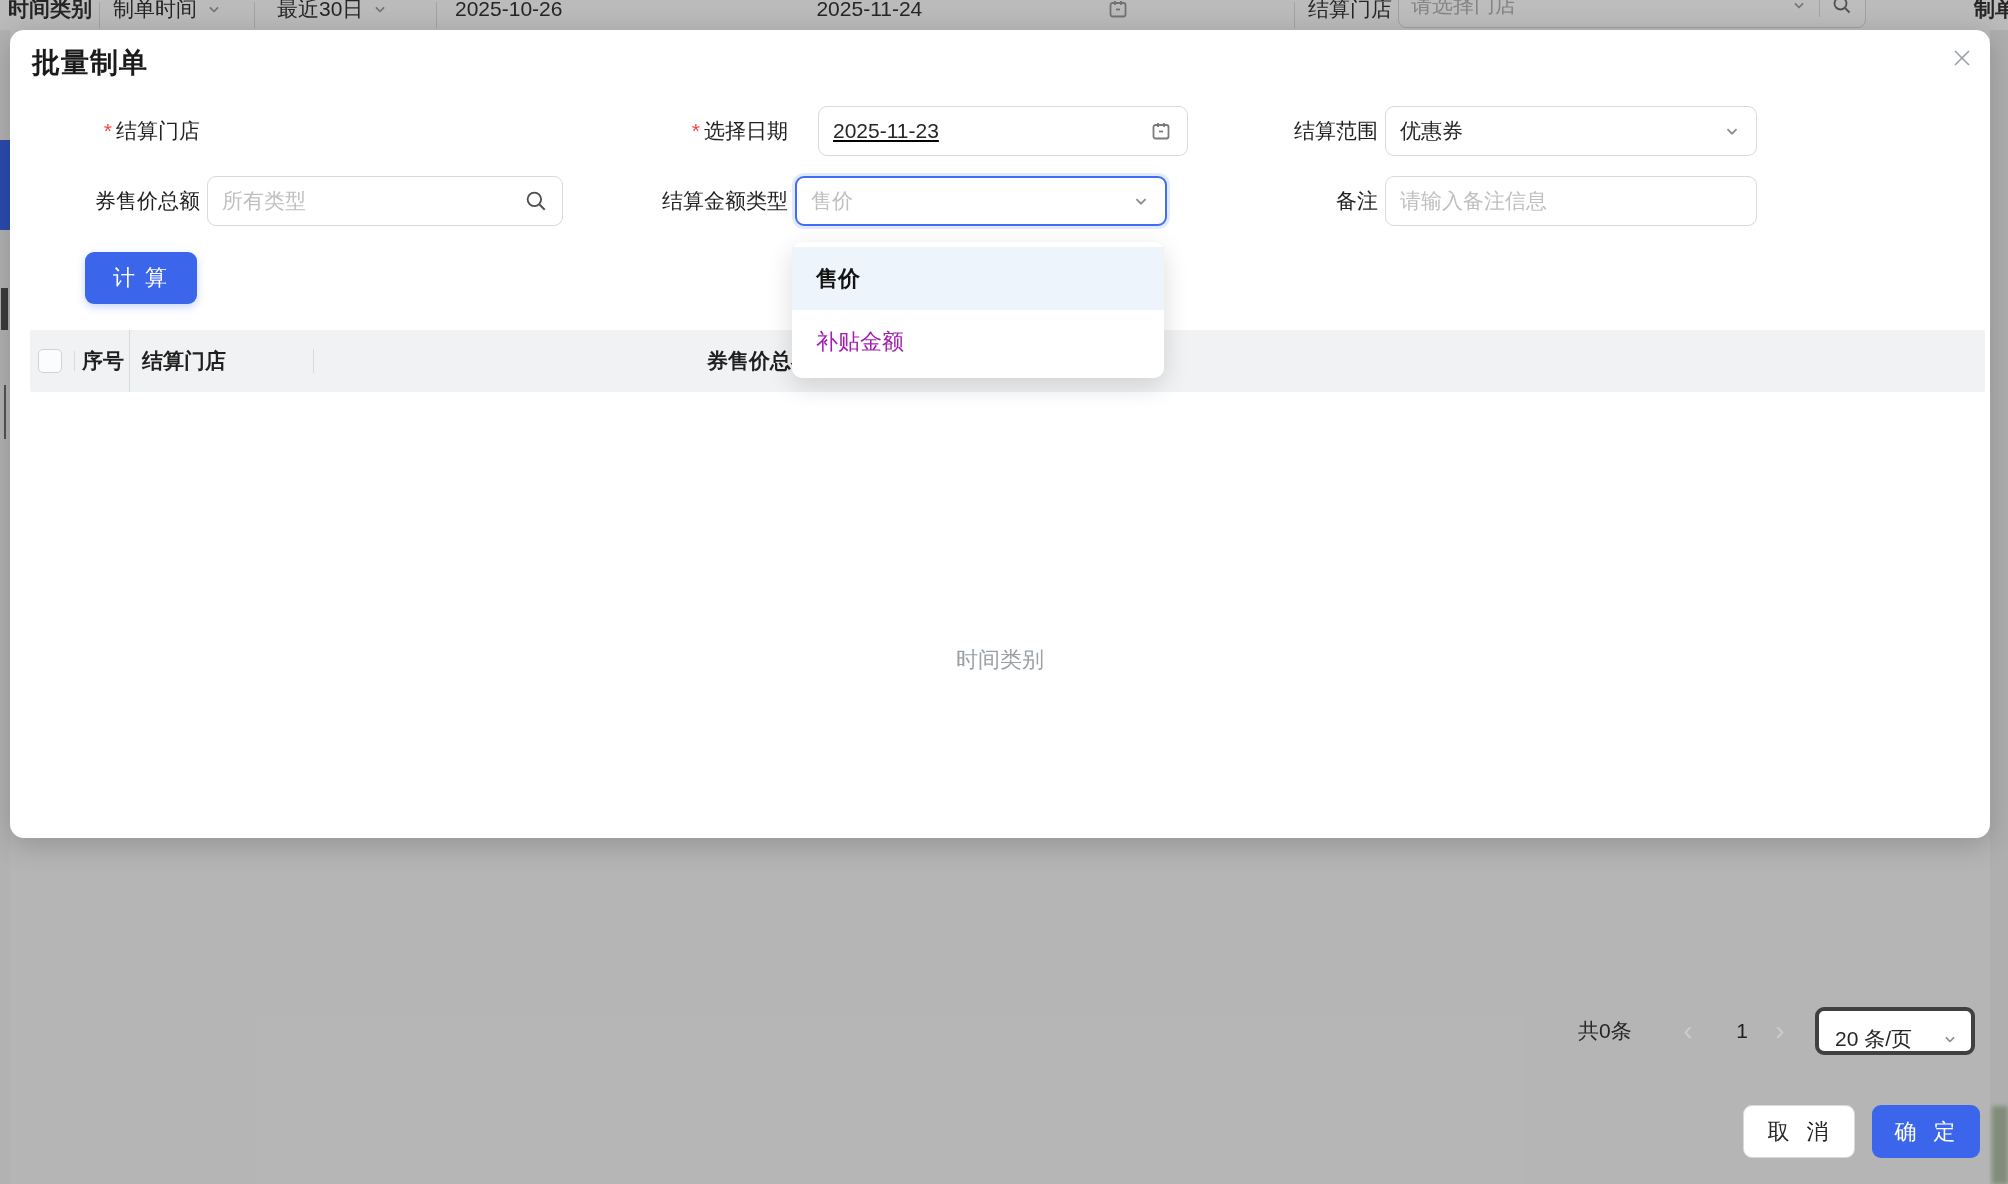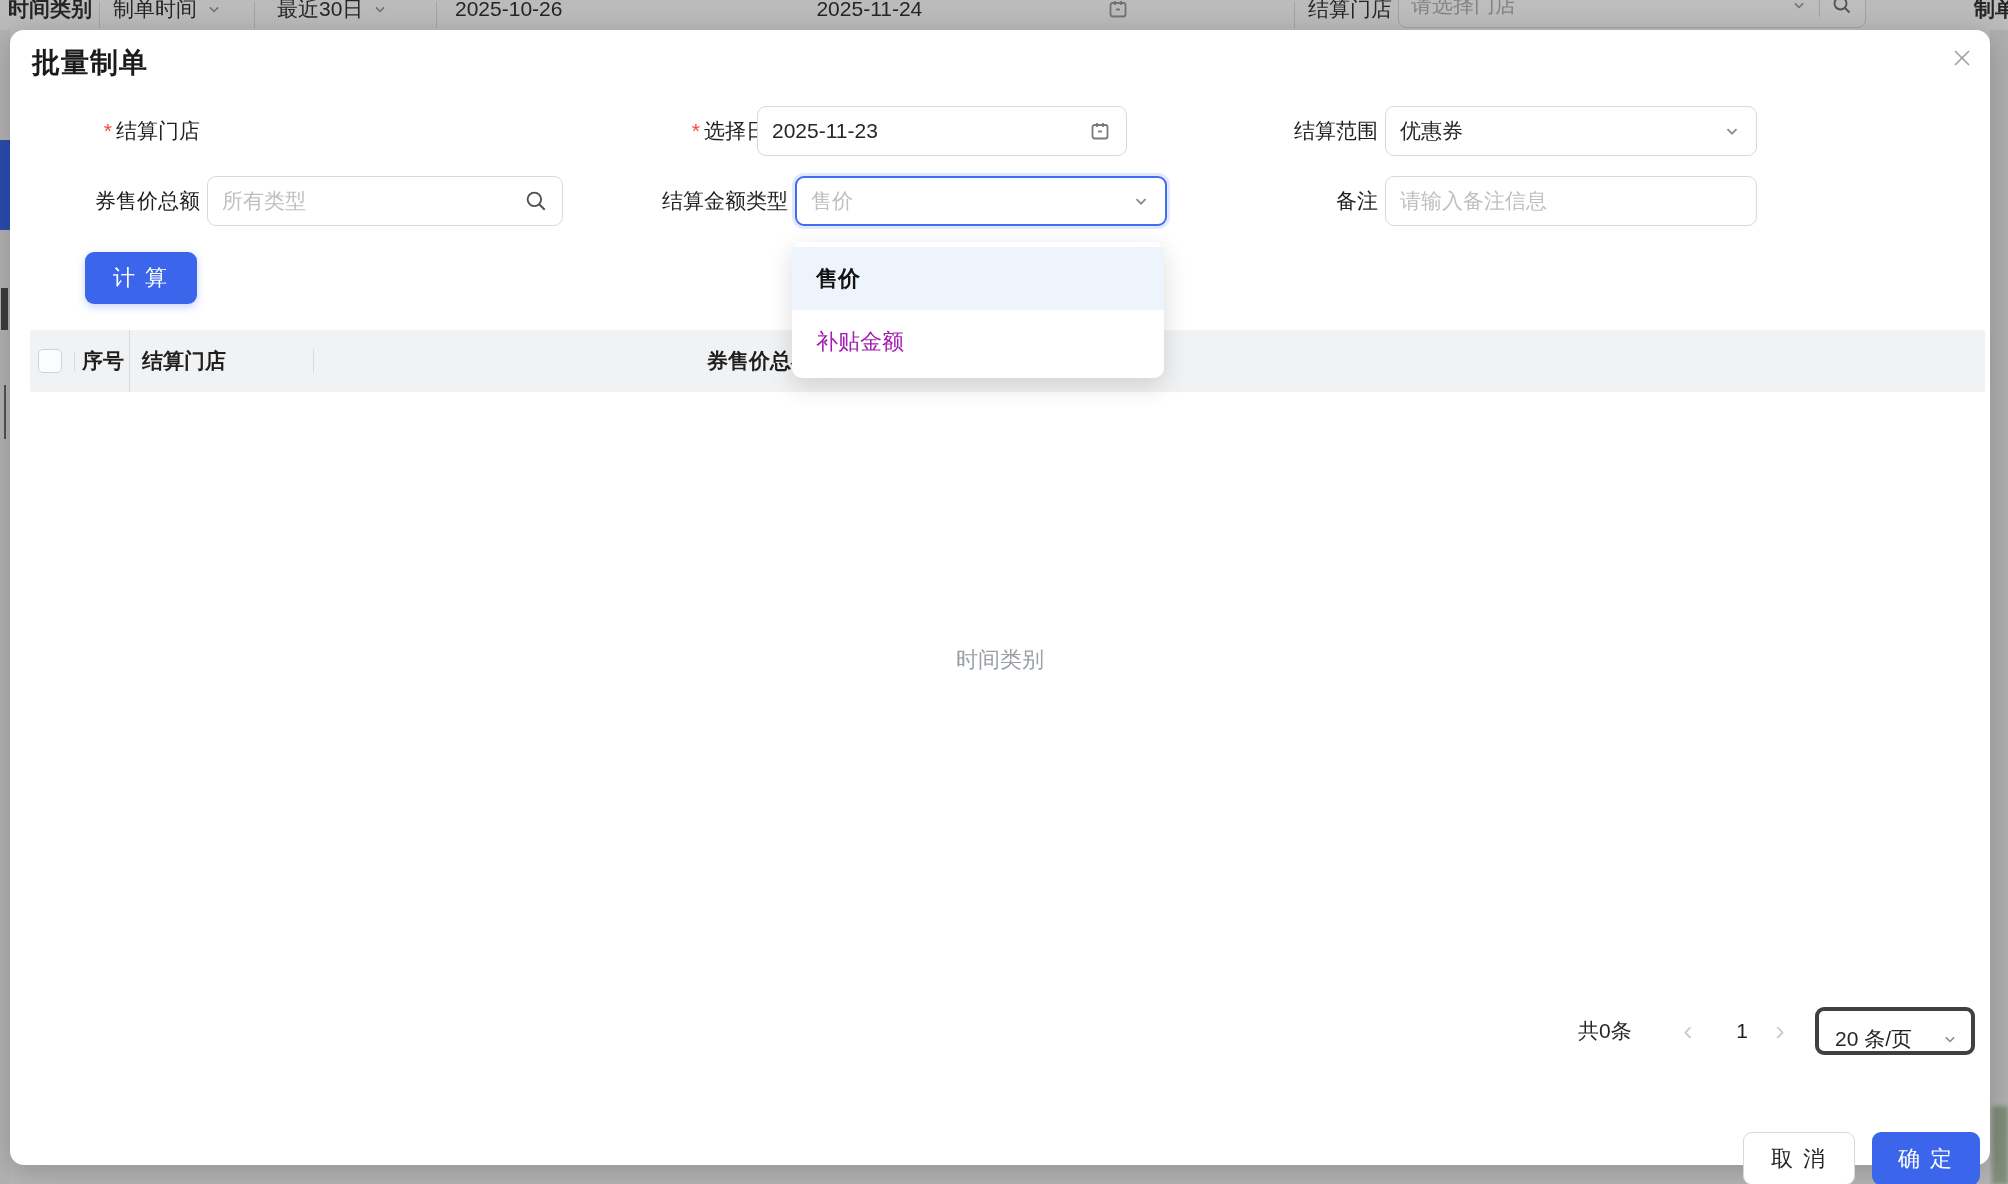--- a/index.html
+++ b/index.html
@@ -16,40 +16,40 @@
   .bd-chev { color:#9a9a9a; margin-left:auto; display:flex; }
   .backdrop-left { position:absolute; left:0; top:30px; width:10px; height:1154px; background:#f0f0f0; z-index:1; }
   .ls-blue { position:absolute; left:0; top:110px; width:10px; height:90px; background:#3b66eb; }
   .ls-frag { position:absolute; left:1px; top:258px; width:7px; height:42px; background:#515151; }
   .ls-line { position:absolute; left:4px; top:355px; width:2px; height:54px; background:#6f6f6f; }
   .backdrop-right { position:absolute; left:1990px; top:30px; width:18px; height:1154px; background:#ededed; z-index:1; }
   .rs-green { position:absolute; left:2px; top:1076px; width:16px; height:78px; background:#7c9a6d; opacity:.55; filter:blur(2px); }
   #mask { position:absolute; inset:0; background:rgba(0,0,0,0.26); z-index:5; }
 
   
-  #modal { position:absolute; left:10px; top:30px; width:1980px; height:1135px; background:#fff; border-radius:14px; z-index:10; box-shadow:0 6px 30px rgba(0,0,0,0.2); }
+  #modal { position:absolute; left:10px; top:30px; width:1980px; height:808px; background:#fff; border-radius:14px; z-index:10; box-shadow:0 6px 30px rgba(0,0,0,0.2); }
   .modal-title { position:absolute; left:22px; top:14px; font-size:28px; font-weight:700; color:#1a1a1a; letter-spacing:1px; }
   .modal-close { position:absolute; left:1934px; top:10px; width:36px; height:36px; display:flex; align-items:center; justify-content:center; color:#9aa0a6; cursor:pointer; }
 
   .f-label { position:absolute; height:50px; line-height:50px; font-size:21px; color:#1f1f1f; text-align:right; white-space:nowrap; }
   .required::before { content:"*"; color:#f5463d; margin-right:4px; }
   .ctl { position:absolute; height:50px; border:1px solid #d9d9d9; border-radius:9px; background:#fff; display:flex; align-items:center; padding:0 14px; font-size:21px; }
   .ctl .ph { color:#bfbfbf; }
   .ctl .val { color:#262626; }
   .ctl input { flex:1; min-width:0; border:none; outline:none; font-size:21px; color:#262626; font-family:inherit; background:transparent; }
   .ctl input::placeholder { color:#bfbfbf; }
   .chev { margin-left:auto; color:#8c8c8c; display:flex; flex:none; }
   .vdiv { width:1px; height:24px; background:#e3e3e3; margin:0 11px; flex:none; }
   .ico { display:flex; flex:none; color:#4d4d4d; }
   .focused { border:2px solid #3f6df4; box-shadow:0 0 0 3px rgba(63,109,244,0.14); }
 
   .lbl-r1c1 { left:18px;  top:76px;  width:172px; }
   .ctl-r1c1 { left:197px; top:76px;  width:356px; }
   .lbl-r1c2 { left:598px; top:76px;  width:180px; }
-  .ctl-r1c2 { left:747px; top:76px;  width:370px; }
+  .ctl-r1c2 { left:808px; top:76px;  width:370px;text-decoration:underline; }
   .lbl-r1c3 { left:1188px;top:76px;  width:180px; }
   .ctl-r1c3 { left:1375px;top:76px;  width:372px; }
   .lbl-r2c1 { left:18px;  top:146px; width:172px; }
   .ctl-r2c1 { left:197px; top:146px; width:356px; }
   .lbl-r2c2 { left:588px; top:146px; width:190px; }
   .ctl-r2c2 { left:785px; top:146px; width:372px; }
   .lbl-r2c3 { left:1188px;top:146px; width:180px; }
   .ctl-r2c3 { left:1375px;top:146px; width:372px;align-items:center; }
 
   .calc-btn { position:absolute; left:75px; top:222px; width:112px; height:52px; background:#3b66eb; color:#fff; border:none; border-radius:9px; font-size:22px; font-family:inherit; letter-spacing:2px; box-shadow:0 3px 8px rgba(59,102,235,0.28); cursor:pointer; }
@@ -70,21 +70,21 @@
 
   .empty { position:absolute; left:0; top:615px; width:1980px; text-align:center; font-size:22px; color:#9aa0a6; }
 
   .pag { position:absolute; top:977px; height:48px; line-height:48px; font-size:21px; color:#262626; white-space:nowrap; }
   .pag-total { left:1568px; }
   .pag-prev  { left:1662px; width:32px; text-align:center; color:#c9ccd1; font-size:28px; cursor:pointer; }
   .pag-page  { left:1710px; width:44px; text-align:center; color:#1f1f1f; cursor:pointer; }
   .pag-next  { left:1754px; width:32px; text-align:center; color:#c9ccd1; font-size:28px; cursor:pointer; }
   .pag-size  { position:absolute; left:1805px; top:977px; width:160px; height:48px; border:4px solid #404040; border-radius:9px; background:#fff; display:flex; align-items:center; padding:16px 12px 0 16px; font-size:21px; color:#262626; cursor:pointer; }
 
-  .btn { position:absolute; top:1075px; height:53px; border-radius:9px; font-size:22px; font-family:Liberation Sans, sans-serif; letter-spacing:2px; cursor:pointer;margin-top:27px; }
+  .btn { position:absolute; top:1075px; height:53px; border-radius:9px; font-size:22px; font-family:Liberation Mono, monospace; letter-spacing:2px; cursor:pointer; }
   .btn-cancel { left:1733px; width:112px; background:#fff; border:1px solid #d9d9d9; color:#262626; }
   .btn-confirm { left:1862px; width:108px; background:#3b66eb; border:none; color:#fff; }
 
   svg { display:block; }
 </style>
 </head>
 <body>
 
 <div id="screen">
 

